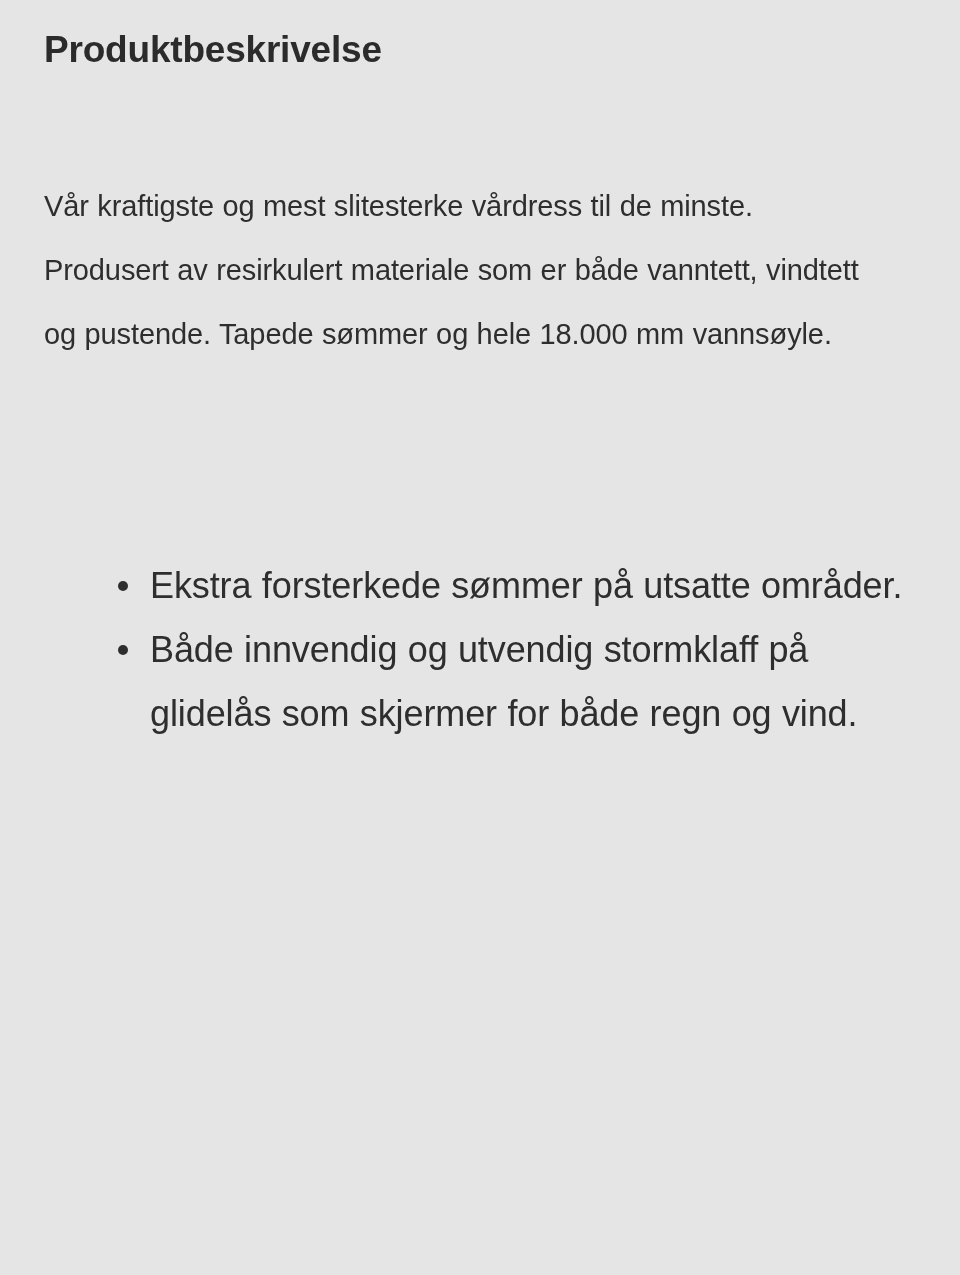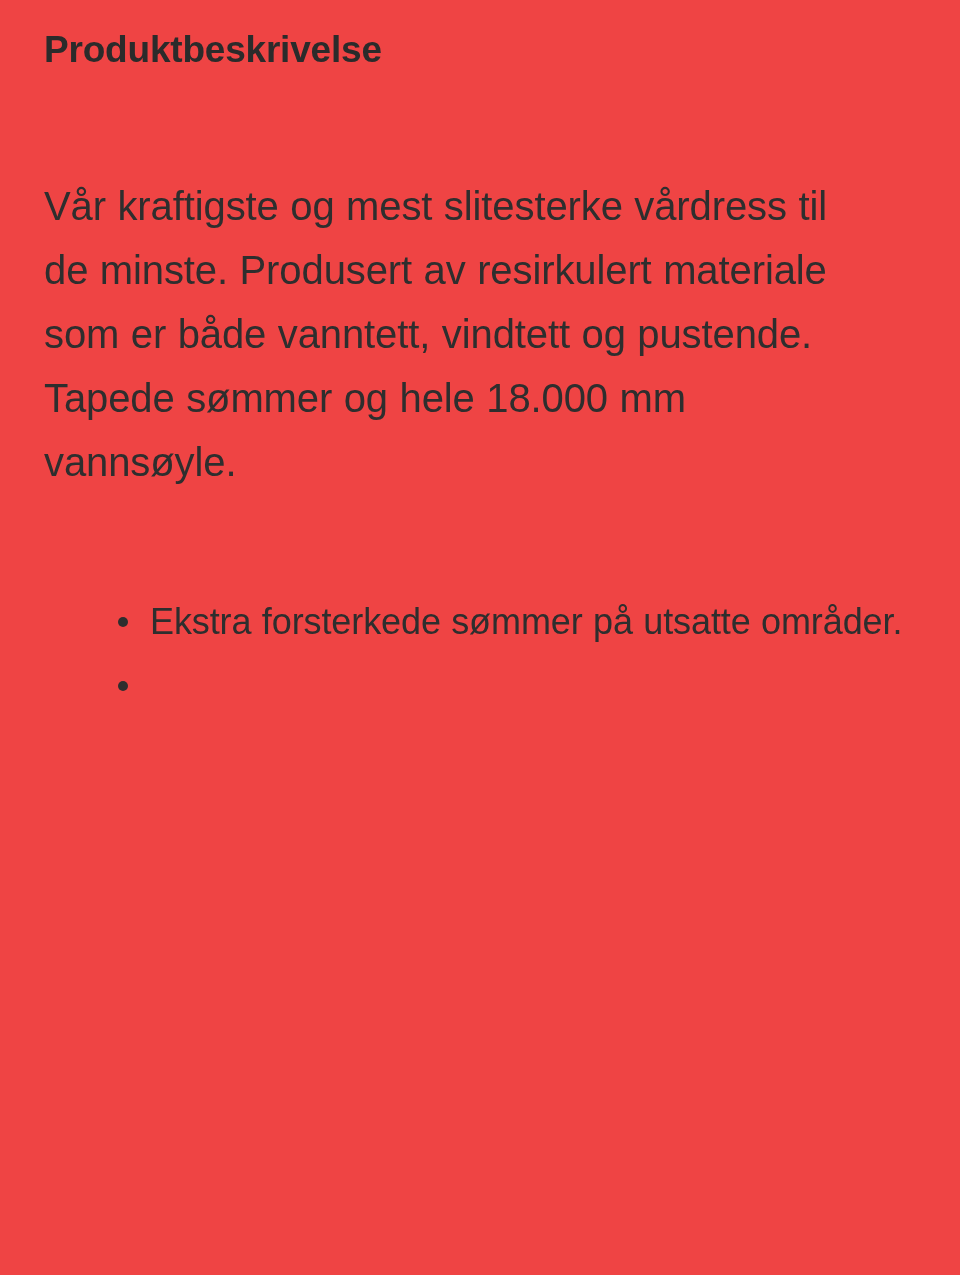--- a/index.html
+++ b/index.html
@@ -17,21 +17,21 @@
     font-family: "Liberation Sans", "DejaVu Sans", sans-serif;
     -webkit-font-smoothing: antialiased;
   }
 
   .page {
     position: absolute;
     left: 0;
     top: 0;
     width: 960px;
     height: 1275px;
-    background: #ef4444;
+    background: #e5e5e5;
     box-sizing: border-box;
     padding: 0 12px 0 44px;
   }
 
   
   .section-heading {
     margin: 0;
     padding: 0;
     position: absolute;
     left: 44px;
@@ -45,36 +45,36 @@
   }
 
   
   .intro-paragraph {
     margin: 0;
     padding: 0;
     position: absolute;
     left: 44px;
     top: 174px;
     width: 830px;
-    font-size: 40px;
+    font-size: 29px;
     line-height: 64px;
     font-weight: 400;
     letter-spacing: -0.1px;
     color: #2e2e2e;
     word-spacing: 0.5px;
   }
 
   
   .feature-list {
     margin: 0;
     padding: 0;
     list-style: none;
     position: absolute;
     left: 0;
-    top: 590px;
+    top: 554px;
     width: 960px;
   }
 
   .feature-item {
     position: relative;
     margin: 0;
     padding: 0 26px 0 150px;
     font-size: 36px;
     line-height: 64px;
     font-weight: 400;
@@ -106,16 +106,17 @@
 
   <p class="intro-paragraph">Vår kraftigste og mest slitesterke vårdress til de minste. Produsert av resirkulert materiale som er både vanntett, vindtett og pustende. Tapede sømmer og hele 18.000 mm vannsøyle.</p>
 
   <ul class="feature-list">
     <li class="feature-item">
       <span class="bullet-dot"></span>
       <span class="feature-text">Ekstra forsterkede sømmer på utsatte områder.</span>
     </li>
     <li class="feature-item">
       <span class="bullet-dot"></span>
+      <span class="feature-text">Både innvendig og utvendig stormklaff på glidelås som skjermer for både regn og vind.</span>
     </li>
   </ul>
 
 </div>
 
 </body></html>

